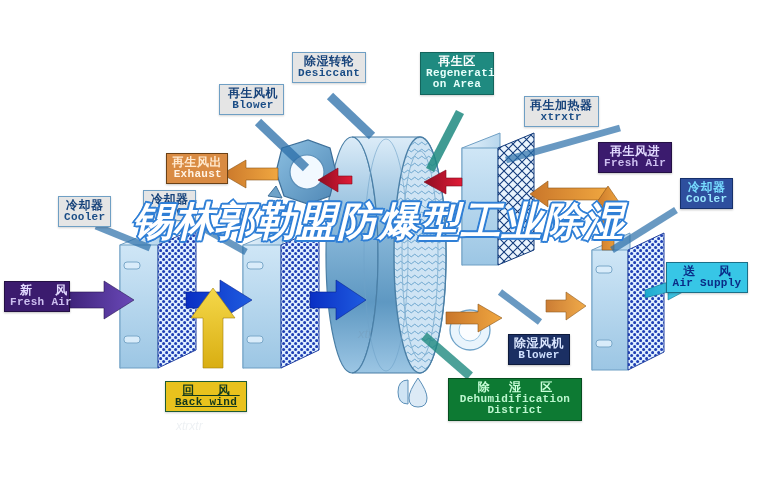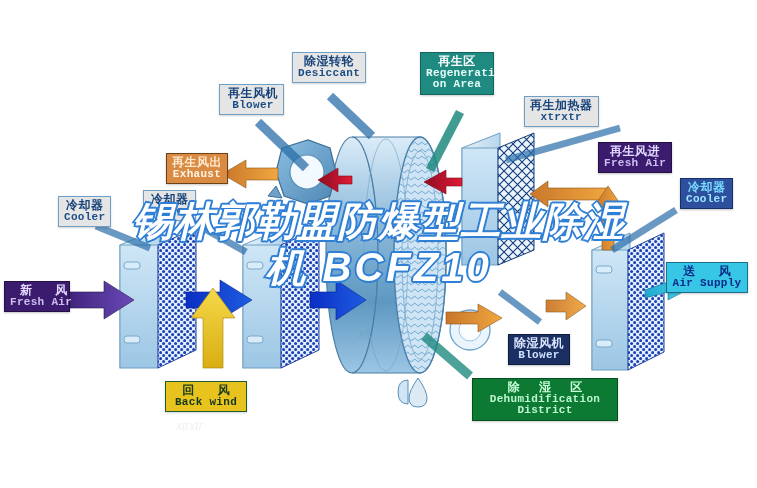--- a/index.html
+++ b/index.html
@@ -53,21 +53,21 @@
   .t-blue .en{font-size:11px;color:#9ae8ff;}
 
   
   .t-cyan{background:#37c6e6;border:1px solid #1b6f88;color:#0b2d8a;
           box-shadow:0 1px 2px rgba(0,0,0,.2);}
   .t-cyan .cn{font-size:12px;color:#0a2b86;}
   .t-cyan .en{font-size:11px;color:#0a2b86;}
 
   
   .t-yellow{background:#e8c21d;border:1px solid #1d5b33;color:#123a1e;
-            box-shadow:0 1px 2px rgba(0,0,0,.18);}
+            box-shadow:0 1px 2px rgba(0,0,0,.18);text-decoration:underline;}
   .t-yellow .cn{font-size:12px;color:#123a1e;}
   .t-yellow .en{font-size:11px;color:#10361c;}
 
   
   .t-green{background:#0d7a33;border:1px solid #064d1f;color:#bdf6cf;
            box-shadow:0 1px 2px rgba(0,0,0,.2);}
   .t-green .cn{font-size:12px;color:#c9ffd9;letter-spacing:8px;padding-left:8px;}
   .t-green .en{font-size:11px;color:#bdf6cf;line-height:1.05;}
 
   .tag .cn.spaced{letter-spacing:10px;padding-left:10px;}
@@ -265,21 +265,20 @@
     </g>
 
     <g opacity=".18">
       <text x="358" y="338" font-size="13" fill="#6e8296" font-style="italic">xtr</text>
       <text x="176" y="430" font-size="12" fill="#9fb0c0" font-style="italic">xtrxtr</text>
     </g>
   </svg>
 
   <div id="title">
     <span class="line l1">锡林郭勒盟防爆型工业除湿</span>
-    <span class="line l2">机 BCFZ10</span>
   </div>
 
   <div class="tag t-lightblue" style="left:292px;top:52px;">
     <span class="cn">除湿转轮</span>
     <span class="en">Desiccant</span>
   </div>
 
   <div class="tag t-lightblue" style="left:219px;top:84px;padding-left:8px;">
     <span class="cn">再生风机</span>
     <span class="en">Blower</span>
@@ -289,21 +288,21 @@
     <span class="cn">再生区</span>
     <span class="en">Regenerati</span>
     <span class="en">on Area</span>
   </div>
 
   <div class="tag t-lightblue" style="left:524px;top:96px;">
     <span class="cn">再生加热器</span>
     <span class="en">xtrxtr</span>
   </div>
 
-  <div class="tag t-orange" style="left:166px;top:153px;">
+  <div class="tag t-orange" style="left:166px;top:153px;text-align:right;">
     <span class="cn">再生风出</span>
     <span class="en">Exhaust</span>
   </div>
 
   <div class="tag t-purple" style="left:598px;top:142px;">
     <span class="cn">再生风进</span>
     <span class="en">Fresh Air</span>
   </div>
 
   <div class="tag t-lightblue" style="left:58px;top:196px;">
@@ -329,21 +328,21 @@
   <div class="tag t-yellow" style="left:165px;top:381px;width:82px;">
     <span class="cn spaced">回 风</span>
     <span class="en">Back wind</span>
   </div>
 
   <div class="tag t-navy" style="left:508px;top:334px;">
     <span class="cn">除湿风机</span>
     <span class="en">Blower</span>
   </div>
 
-  <div class="tag t-green" style="left:472px;top:378px;width:146px;white-space:normal;">
+  <div class="tag t-green" style="left:448px;top:378px;width:134px;white-space:normal;">
     <span class="cn">除 湿 区</span>
     <span class="en">Dehumidification</span>
     <span class="en">District</span>
   </div>
 
   <div class="tag t-cyan" style="left:666px;top:262px;width:82px;">
     <span class="cn spaced">送 风</span>
     <span class="en">Air Supply</span>
   </div>
 

